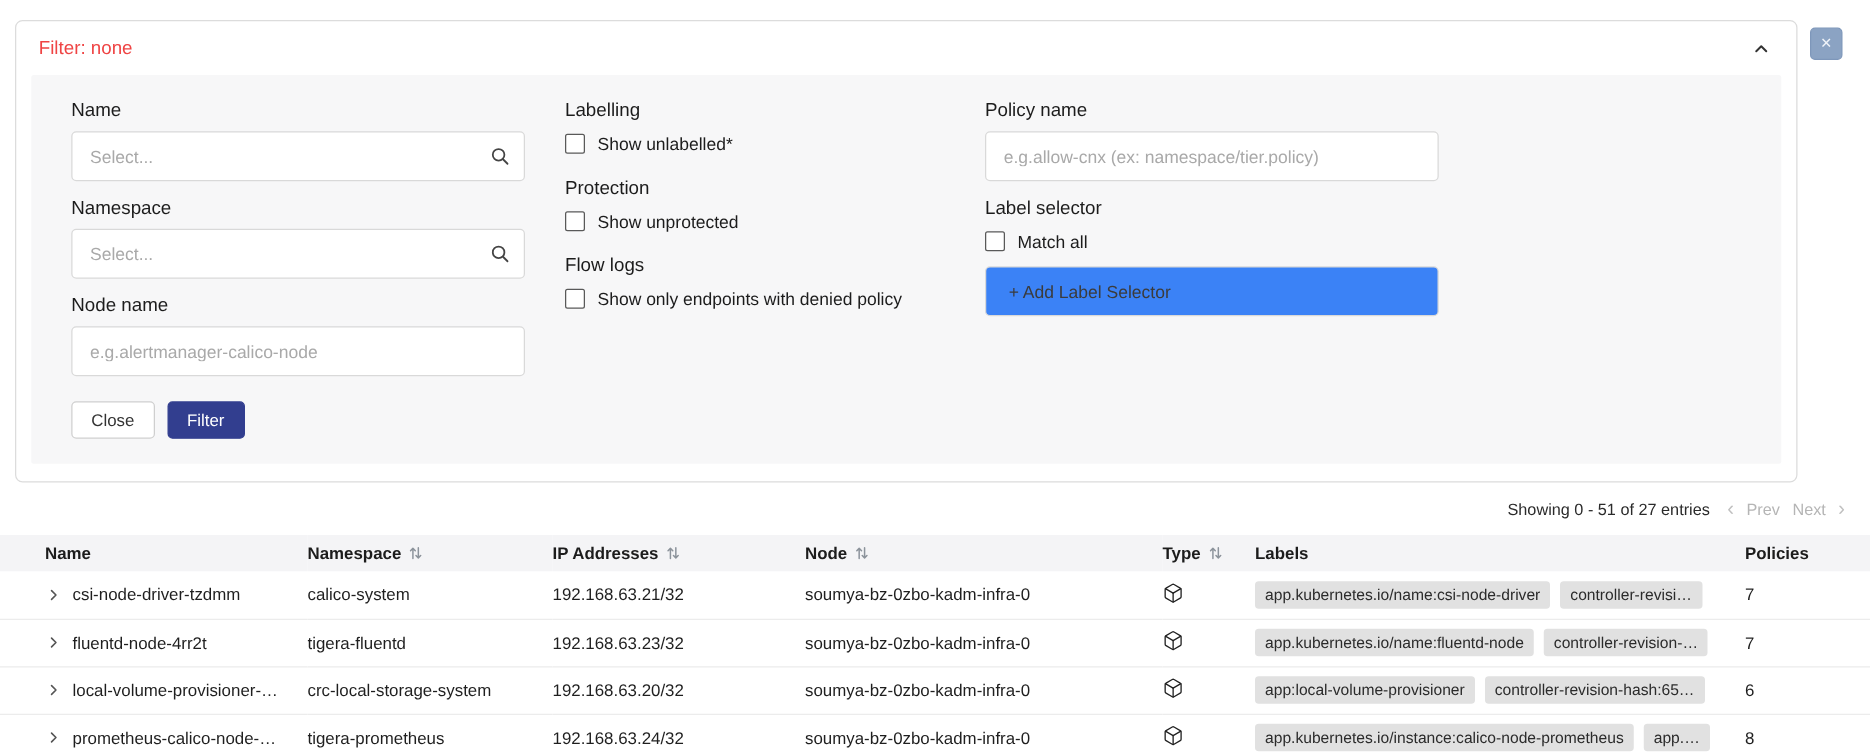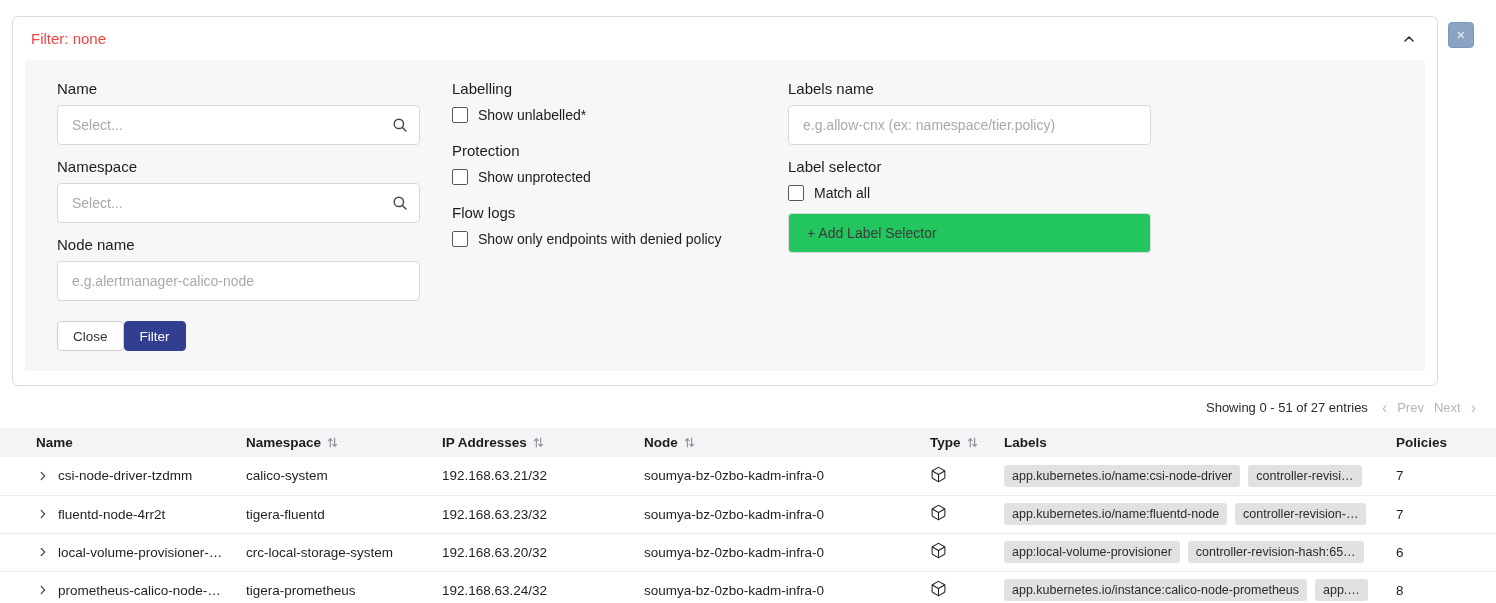--- a/index.html
+++ b/index.html
@@ -56,21 +56,21 @@
     padding: 0 36px 0 14px;
     font-size: 14px;
     color: #333;
     background: #fff;
     font-family: "Liberation Sans", sans-serif;
     outline: none;
   }
   input.text::placeholder { color: #a9a9a9; }
   .search-ic { position: absolute; right: 11px; top: 11px; width: 18px; height: 18px; }
 
-  .btn-row { margin-top: 20px; display: flex; }
+  .btn-row { margin-top: 20px; display: flex; gap: 10px; }
   .btn {
     height: 30px; padding: 0 15px;
     border-radius: 4px;
     font-size: 13.5px;
     display: inline-flex; align-items: center;
     font-family: "Liberation Sans", sans-serif;
     cursor: pointer;
   }
   .btn-outline { background: #fff; border: 1px solid #cfcfcf; color: #333; }
   .btn-primary { background: #323e8f; border: 1px solid #323e8f; color: #fff; }
@@ -87,21 +87,21 @@
     border: 1.5px solid #595959;
     border-radius: 2px;
     background: #fff;
     display: inline-block;
     cursor: pointer;
   }
 
   .match-row { margin: 10px 0 12px 0; }
   .add-selector-btn {
     width: 363px; height: 40px;
-    background: #22c55e;
+    background: #3b82f6;
     border: 1px solid #d9d9d9;
     border-radius: 4px;
     font-size: 14px;
     color: #3b3b3b;
     text-align: left;
     padding: 0 18px;
     font-family: "Liberation Sans", sans-serif;
     cursor: pointer;
   }
 
@@ -240,21 +240,21 @@
       <div class="group">
         <span class="field-label" style="margin-bottom:0;">Flow logs</span>
         <div class="cb-row">
           <span class="cb"></span>
           <span>Show only endpoints with denied policy</span>
         </div>
       </div>
     </div>
 
     <div class="fcol3">
-      <label class="field-label">Labels name</label>
+      <label class="field-label">Policy name</label>
       <div class="input-wrap">
         <input class="text" type="text" style="padding-right: 14px;" placeholder="e.g.allow-cnx (ex: namespace/tier.policy)">
       </div>
 
       <span class="field-label" style="margin-bottom:0;">Label selector</span>
       <div class="cb-row match-row">
         <span class="cb"></span>
         <span>Match all</span>
       </div>
 

